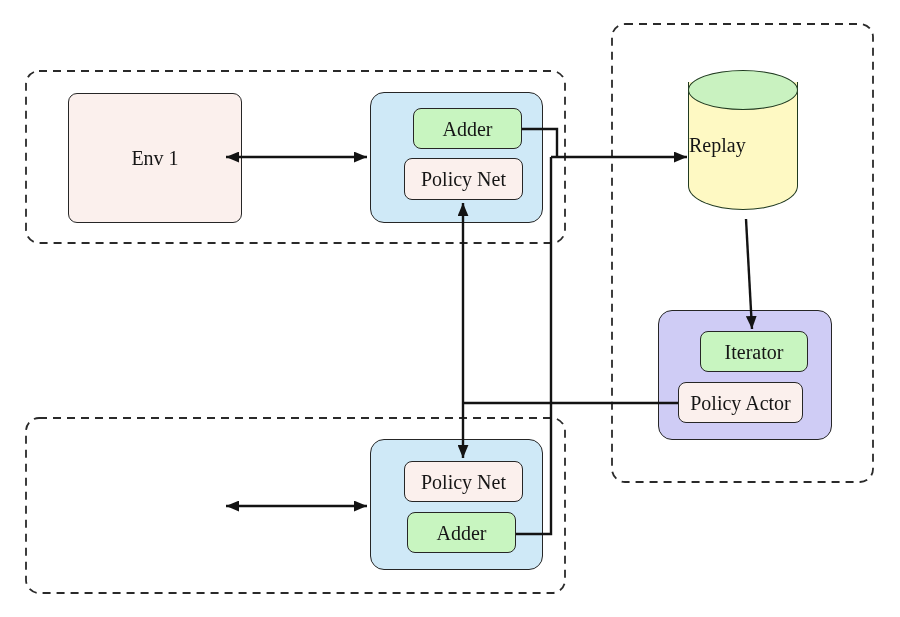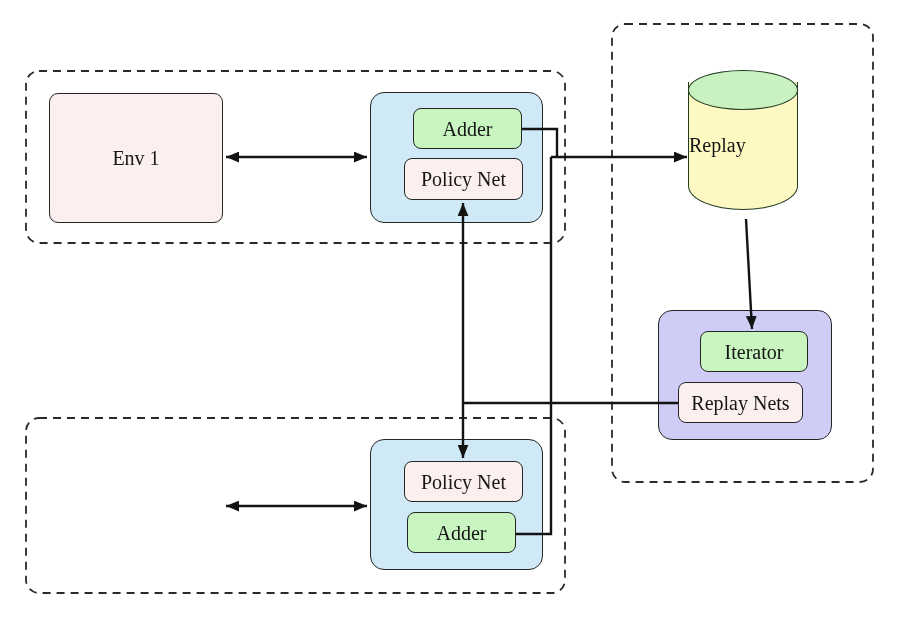--- a/index.html
+++ b/index.html
@@ -9,21 +9,21 @@
   }
   .wires{position:absolute;left:0;top:0;width:900px;height:617px;z-index:3;pointer-events:none;}
   .node{position:absolute;display:flex;align-items:center;justify-content:center;
         box-sizing:border-box;border:1.6px solid #262626;font-size:20px;line-height:1;}
   .big{z-index:2;}
   .small{z-index:4;border-radius:8px;font-size:20px;}
   .pink{background:#fbf0ed;}
   .green{background:#c8f5c0;}
   .blue{background:#cfe9f7;border-radius:14px;}
   .purple{background:#cfccf5;border-radius:14px;}
-  .envbox{border-radius:9px;}
+  .envbox{border-radius:9px;margin-left:19px;}
   .glabel{position:absolute;z-index:2;text-align:center;font-size:21px;color:#141414;}
   
   .cyl-top{position:absolute;left:688px;top:70px;width:110px;height:40px;z-index:2;
            box-sizing:border-box;border:1.6px solid #203a20;border-radius:50%;background:#c9f2c0;}
   .cyl-body{position:absolute;left:688px;top:82px;width:110px;height:128px;z-index:2;
             box-sizing:border-box;background:#fef9c3;
             border-left:1.6px solid #203a20;border-right:1.6px solid #203a20;border-bottom:1.6px solid #203a20;
             border-bottom-left-radius:55px 24px;border-bottom-right-radius:55px 24px;
             display:flex;align-items:center;justify-content:flex-start;font-size:20px;}
 </style>
@@ -87,16 +87,16 @@
     <span>Policy Net</span>
   </div>
   <div class="node small green" style="left:407px;top:512px;width:109px;height:41px;">
     <span>Adder</span>
   </div>
 
   <div class="node small green" style="left:700px;top:331px;width:108px;height:41px;">
     <span>Iterator</span>
   </div>
   <div class="node small pink" style="left:678px;top:382px;width:125px;height:41px;">
-    <span>Replay Nets</span>
+    <span>Policy Actor</span>
   </div>
 
 </div>
 
 </body></html>

